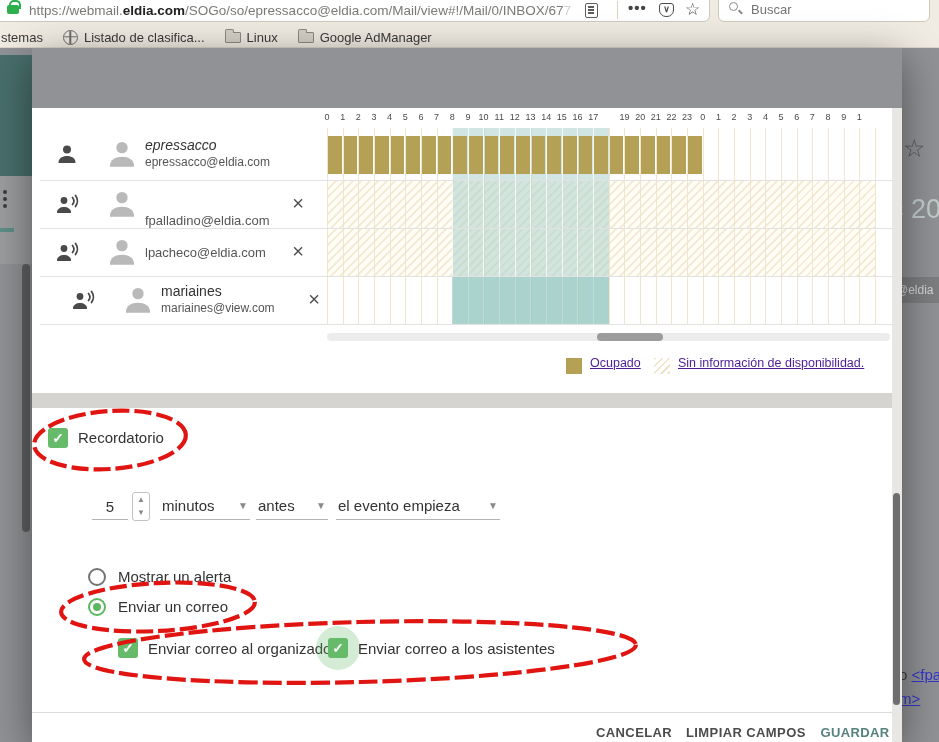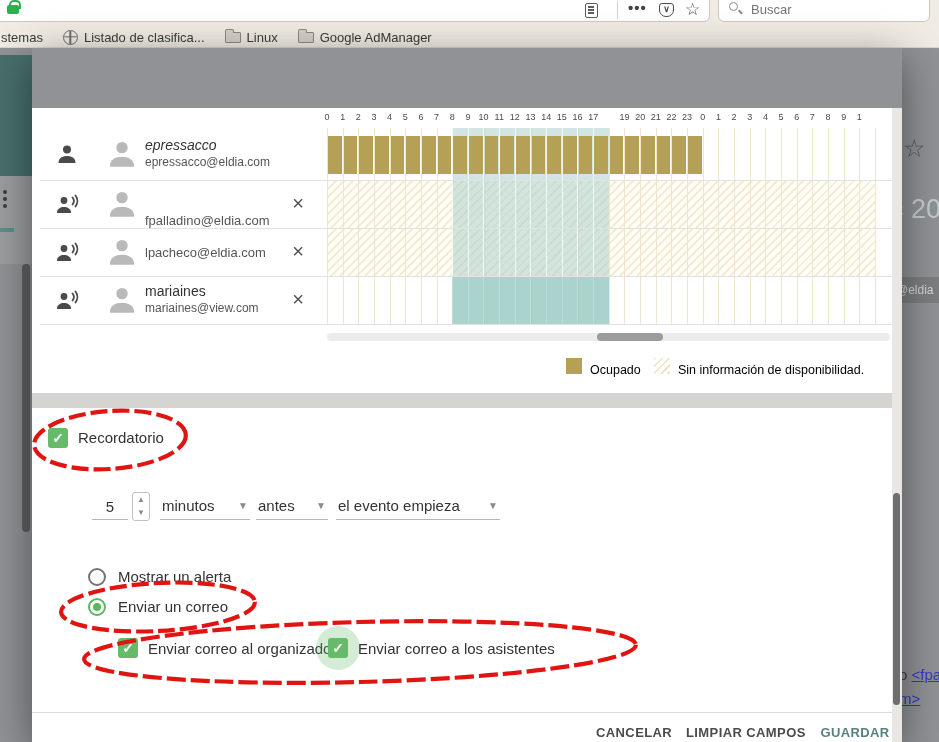--- a/index.html
+++ b/index.html
@@ -93,21 +93,21 @@
             background-image:repeating-linear-gradient(90deg,rgba(255,255,255,.8) 0,rgba(255,255,255,.8) 1px,transparent 1px,transparent 15.657px);}
   .busy-cell{background:#b4a156;}
   .att-name{font-size:14px;color:#333;}
   .att-email{font-size:12px;color:#555;}
   .att-remove{position:absolute;left:255px;width:22px;height:22px;text-align:center;line-height:20px;
               font-size:20px;color:#4f4f4f;cursor:pointer;}
   .hscroll-track{position:absolute;left:295px;top:285px;width:563px;height:8px;background:#ececec;border-radius:4px;}
   .hscroll-thumb{position:absolute;left:565px;top:285px;width:66px;height:8px;background:#9c9c9c;border-radius:4px;}
   .legend-swatch{position:absolute;top:310px;width:16px;height:16px;}
   .legend-swatch.stripes{background:repeating-linear-gradient(135deg,#eee4c9 0,#eee4c9 2px,#fff 2px,#fff 5px);}
-  .legend-label{position:absolute;top:315px;font-size:12.5px;color:#000000;white-space:nowrap;}
+  .legend-label{position:absolute;top:308px;font-size:12.5px;color:#4c1d95;white-space:nowrap;text-decoration:underline;}
 
   
   .cbx{width:20px;height:20px;background:#66bb6a;border-radius:3px;color:#fff;text-align:center;
        line-height:20px;font-size:14px;font-weight:700;cursor:pointer;}
   .reminder-label{position:absolute;left:46px;top:381px;font-size:15px;color:#333;}
   .amount-input{position:absolute;left:60px;top:446px;width:36px;height:26px;border:none;outline:none;
                 border-bottom:1px solid #b5b5b5;font-size:15px;color:#333;text-align:center;
                 background:transparent;font-family:inherit;}
   .spinner{position:absolute;left:100px;top:444px;width:18px;height:29px;border:1px solid #c2c2c2;
            border-radius:3px;cursor:pointer;}
@@ -126,20 +126,21 @@
   #annotations{position:absolute;left:0;top:0;width:939px;height:742px;pointer-events:none;}
 </style>
 </head>
 <body>
 
 <div id="stage">
 
   <div class="chrome-row">
     <div class="urlfield">
       <span class="lock-icon"></span>
+      <span class="url-text"><span>https://webmail.</span><b>eldia.com</b><span>/SOGo/so/epressacco@eldia.com/Mail/view#!/Mail/0/INBOX/67</span><span style="opacity:.35">7</span></span>
       <span class="reader-icon"></span>
       <span class="chrome-sep"></span>
       <span class="dots-icon">•••</span>
       <span class="pocket-icon">∨</span>
       <span class="star-icon">☆</span>
     </div>
     <div class="searchfield">
       <span class="mag-icon"></span>
       <input placeholder="Buscar" style="">
     </div>
@@ -333,21 +334,21 @@
             </svg></div>
           <div style="position: absolute; left: 73px; top: 7px;"><svg width="34" height="34" viewBox="0 0 24 24" fill="#b9b9b9">
               <circle cx="12" cy="7.5" r="4"></circle>
               <path d="M3.5 20.5c0-4.4 3.9-6.5 8.5-6.5s8.5 2.1 8.5 6.5v.5h-17z"></path>
             </svg></div>
           <div style="position: absolute; left: 113px; top: 0px; width: 140px; height: 100%;">
             <div class="att-email" style="position: absolute; top: 17px; font-size: 13px;">lpacheco@eldia.com</div>
           </div>
           <div class="att-remove" style="top: 13px;">×</div>
         </div>
-        <div style="position: absolute; left: 0px; top: 228px; width: 295px; height: 48px; padding-left: 15px;">
+        <div style="position: absolute; left: 16px; top: 228px; width: 295px; height: 48px; padding-left: 15px;">
           <div style="position: absolute; left: 23px; top: 12px;"><svg width="26" height="24" viewBox="0 0 26 24">
               <g fill="#4a4a4a">
                 <circle cx="9" cy="8.5" r="3.4"></circle>
                 <path d="M2 20.5c0-3.8 3.3-5.6 7-5.6s7 1.8 7 5.6v.5H2z"></path>
               </g>
               <g fill="none" stroke="#4a4a4a" stroke-width="1.8" stroke-linecap="round">
                 <path d="M17.5 5.5a5.5 5.5 0 0 1 0 7"></path>
                 <path d="M20.5 3.5a9 9 0 0 1 0 11"></path>
               </g>
             </svg></div>

